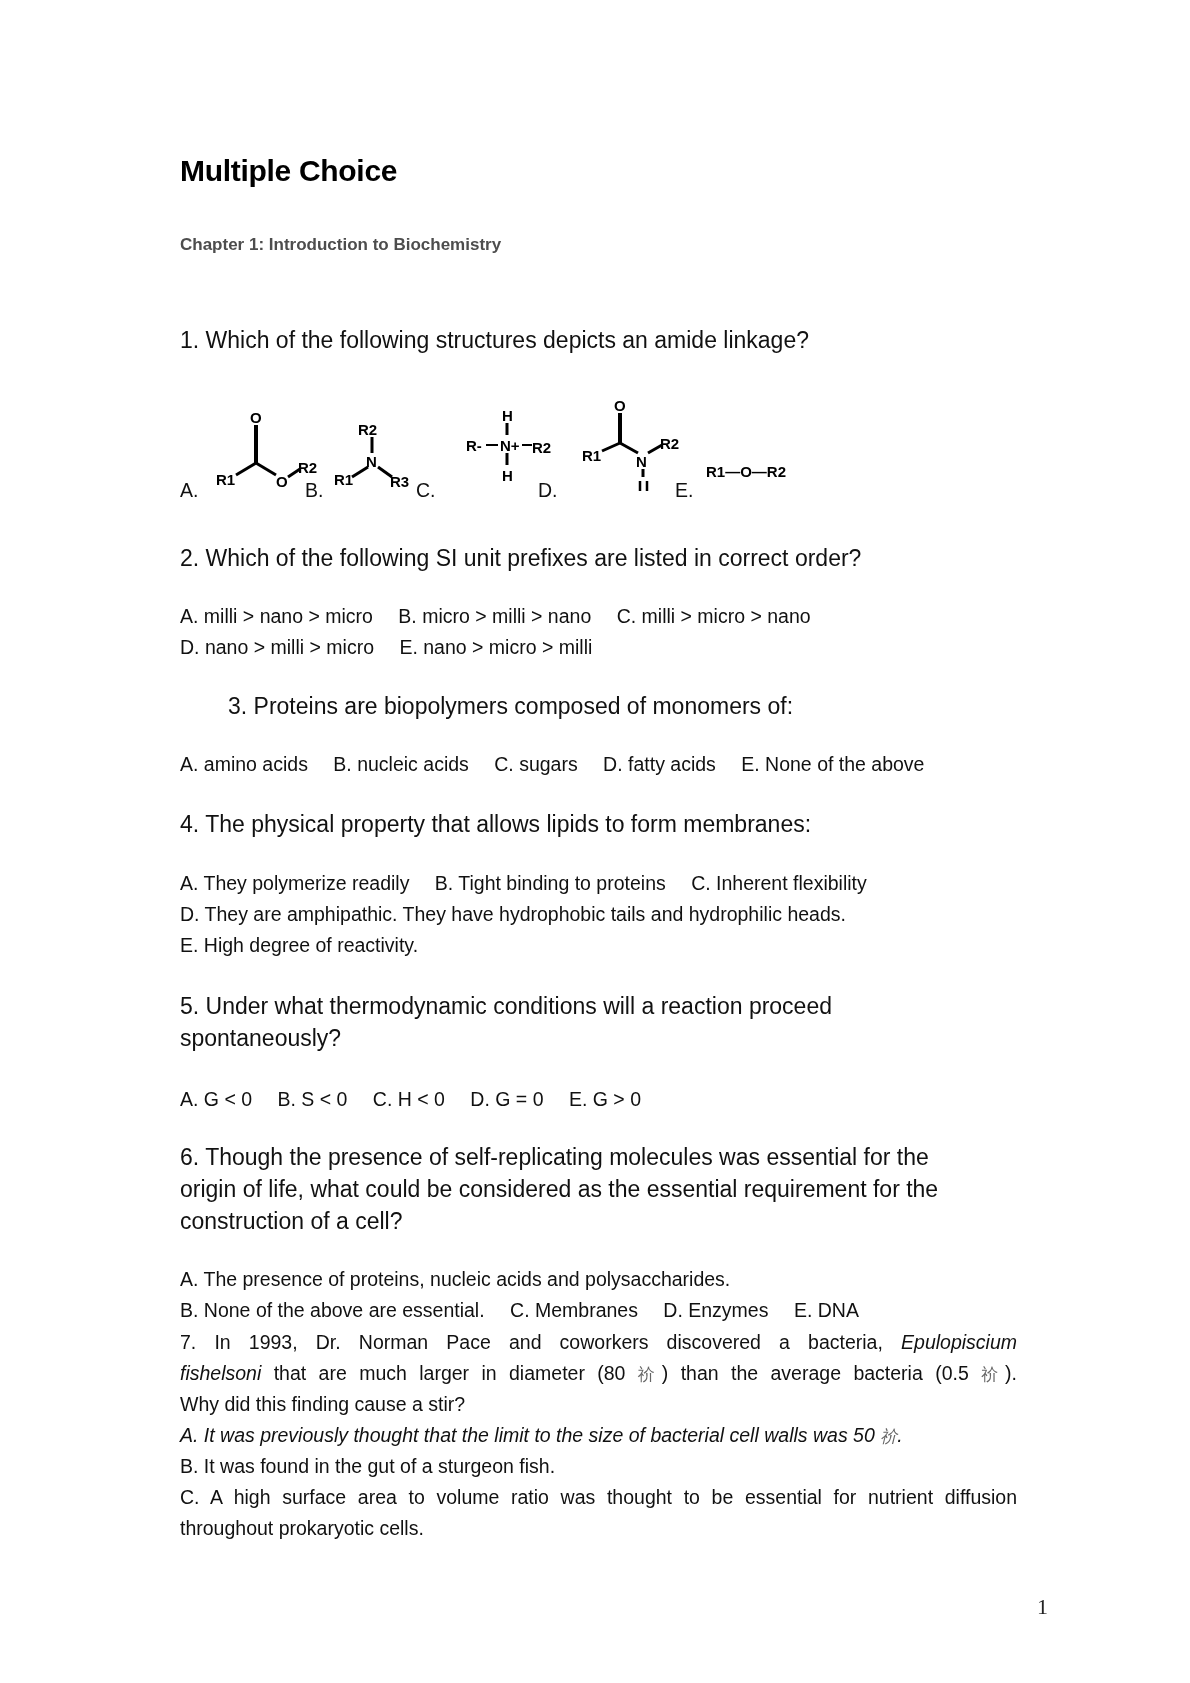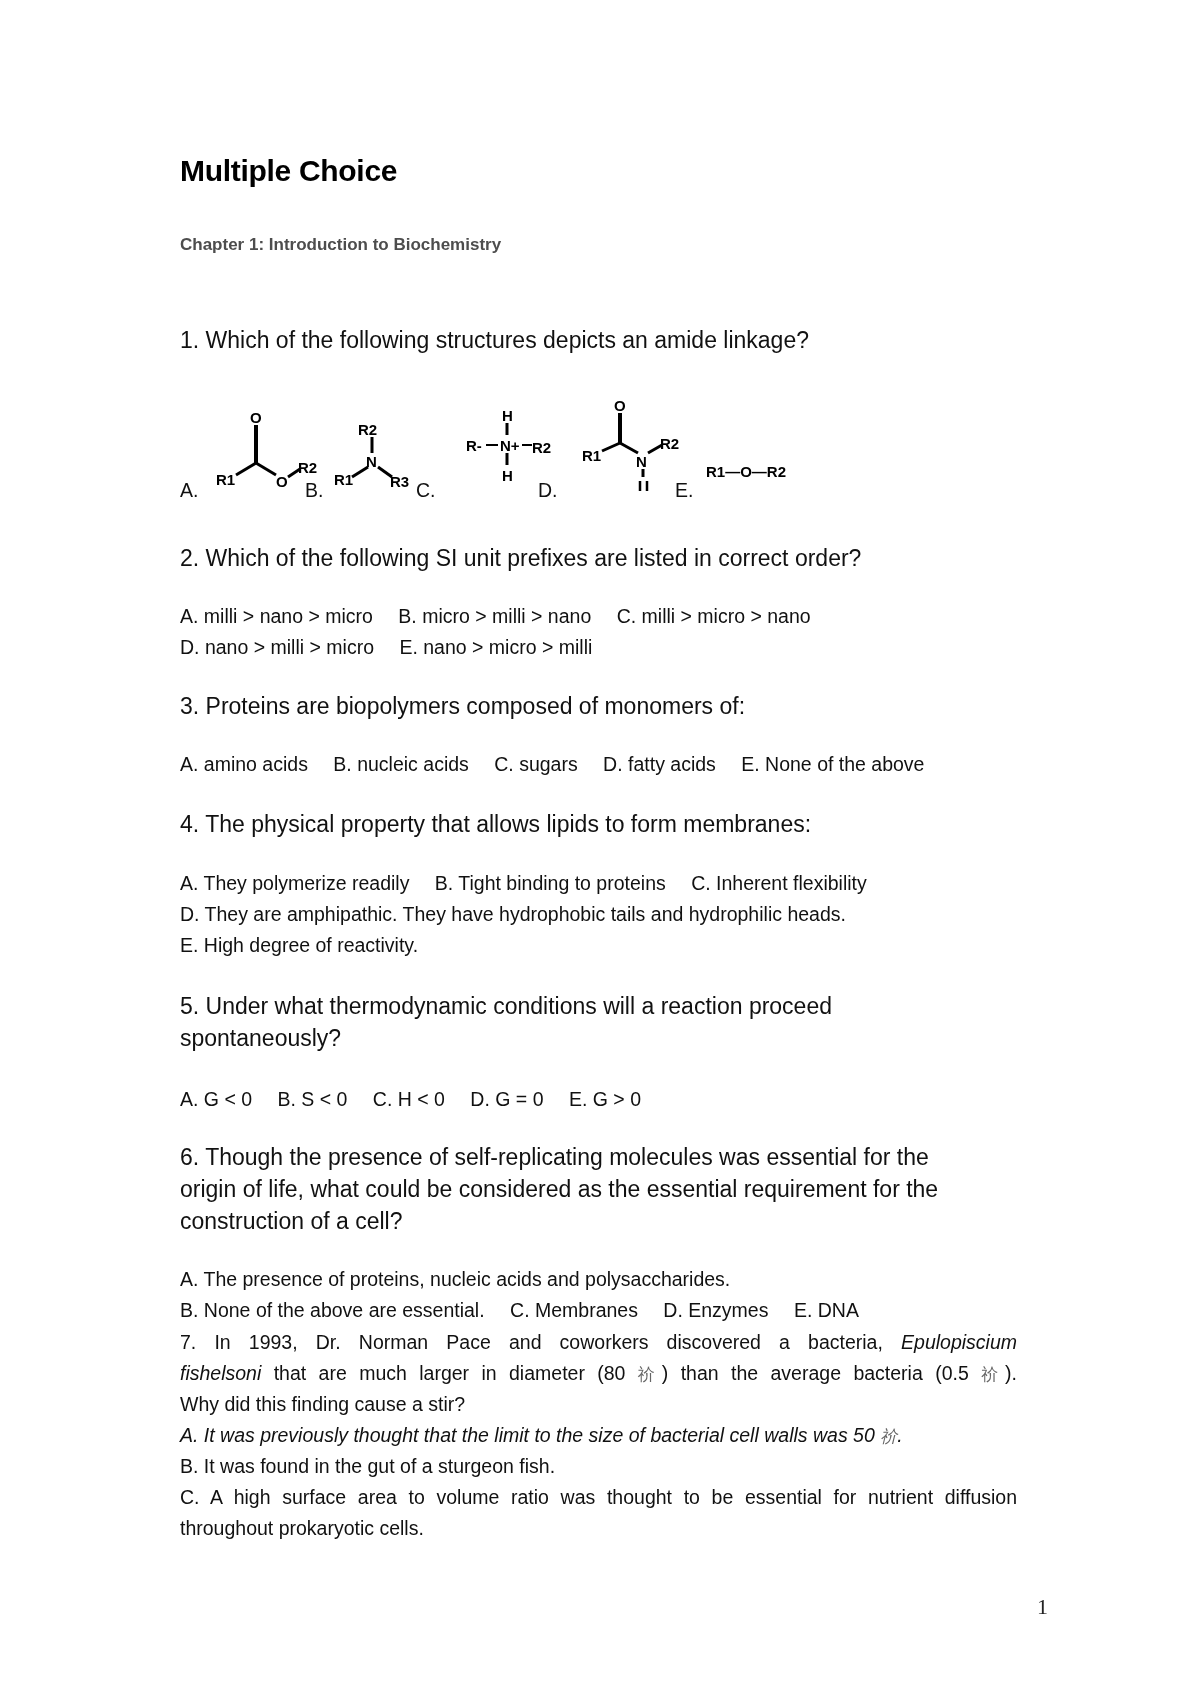--- a/index.html
+++ b/index.html
@@ -88,21 +88,21 @@
 <div class="abs opt" style="top:605px;">
   <span>A. milli &gt; nano &gt; micro</span><span class="sp"></span>
   <span>B. micro &gt; milli &gt; nano</span><span class="sp"></span>
   <span>C. milli &gt; micro &gt; nano</span>
 </div>
 <div class="abs opt" style="top:636px;">
   <span>D. nano &gt; milli &gt; micro</span><span class="sp"></span>
   <span>E. nano &gt; micro &gt; milli</span>
 </div>
 
-<div class="abs q" style="top:693px;">3. Proteins are biopolymers composed of monomers of:</div>
+<div class="abs q" style="top:693px;margin-left:48px;">3. Proteins are biopolymers composed of monomers of:</div>
 <div class="abs opt" style="top:753px;">
   <span>A. amino acids</span><span class="sp"></span>
   <span>B. nucleic acids</span><span class="sp"></span>
   <span>C. sugars</span><span class="sp"></span>
   <span>D. fatty acids</span><span class="sp"></span>
   <span>E. None of the above</span>
 </div>
 
 <div class="abs q" style="top:811px;">4. The physical property that allows lipids to form membranes:</div>
 <div class="abs opt" style="top:872px;">

